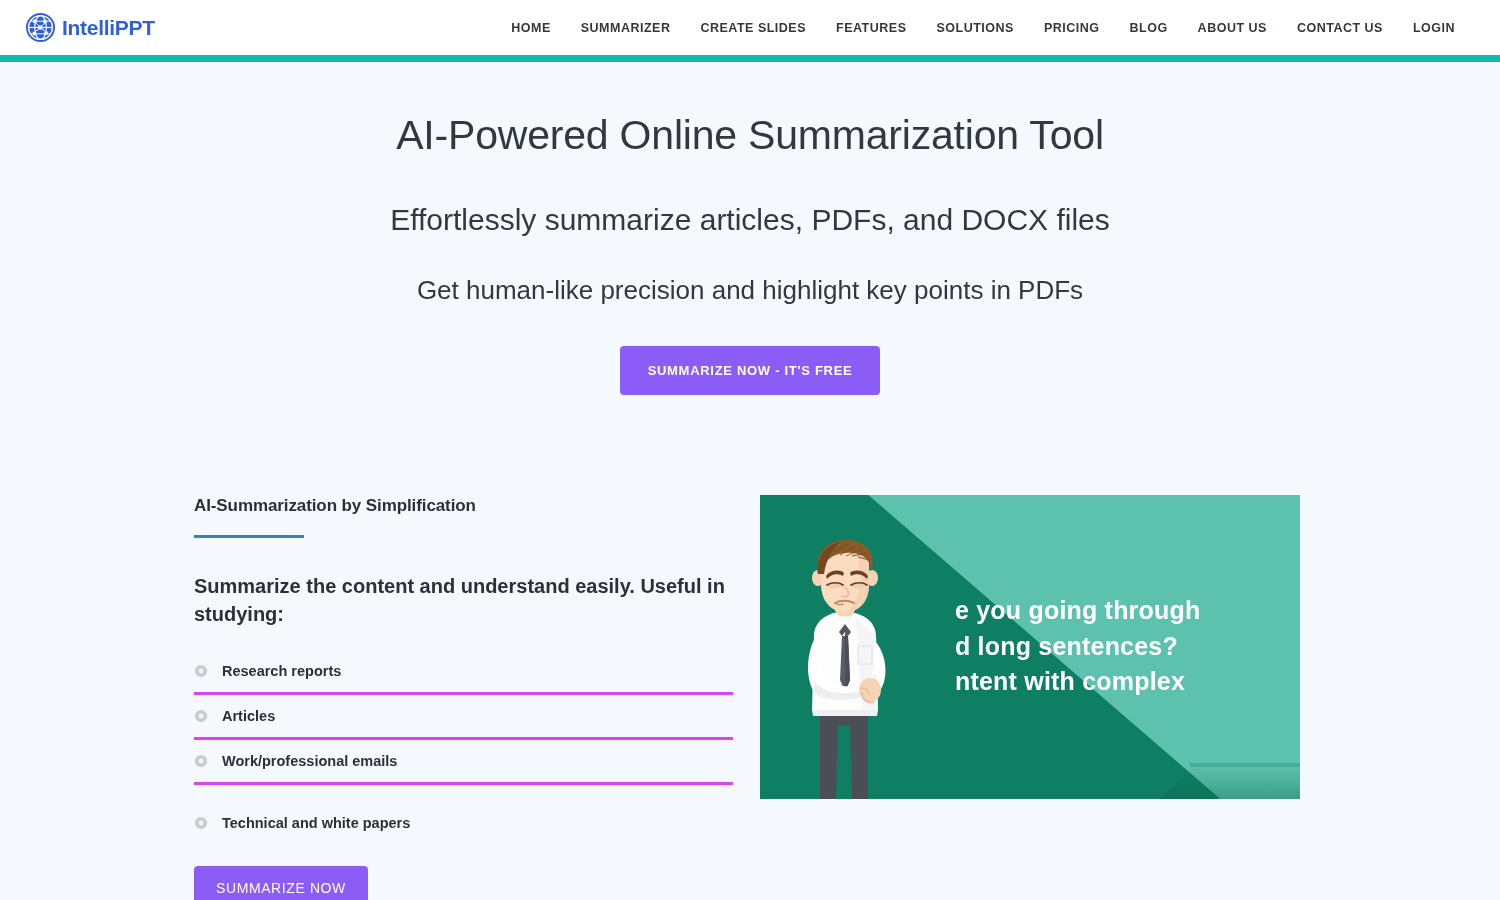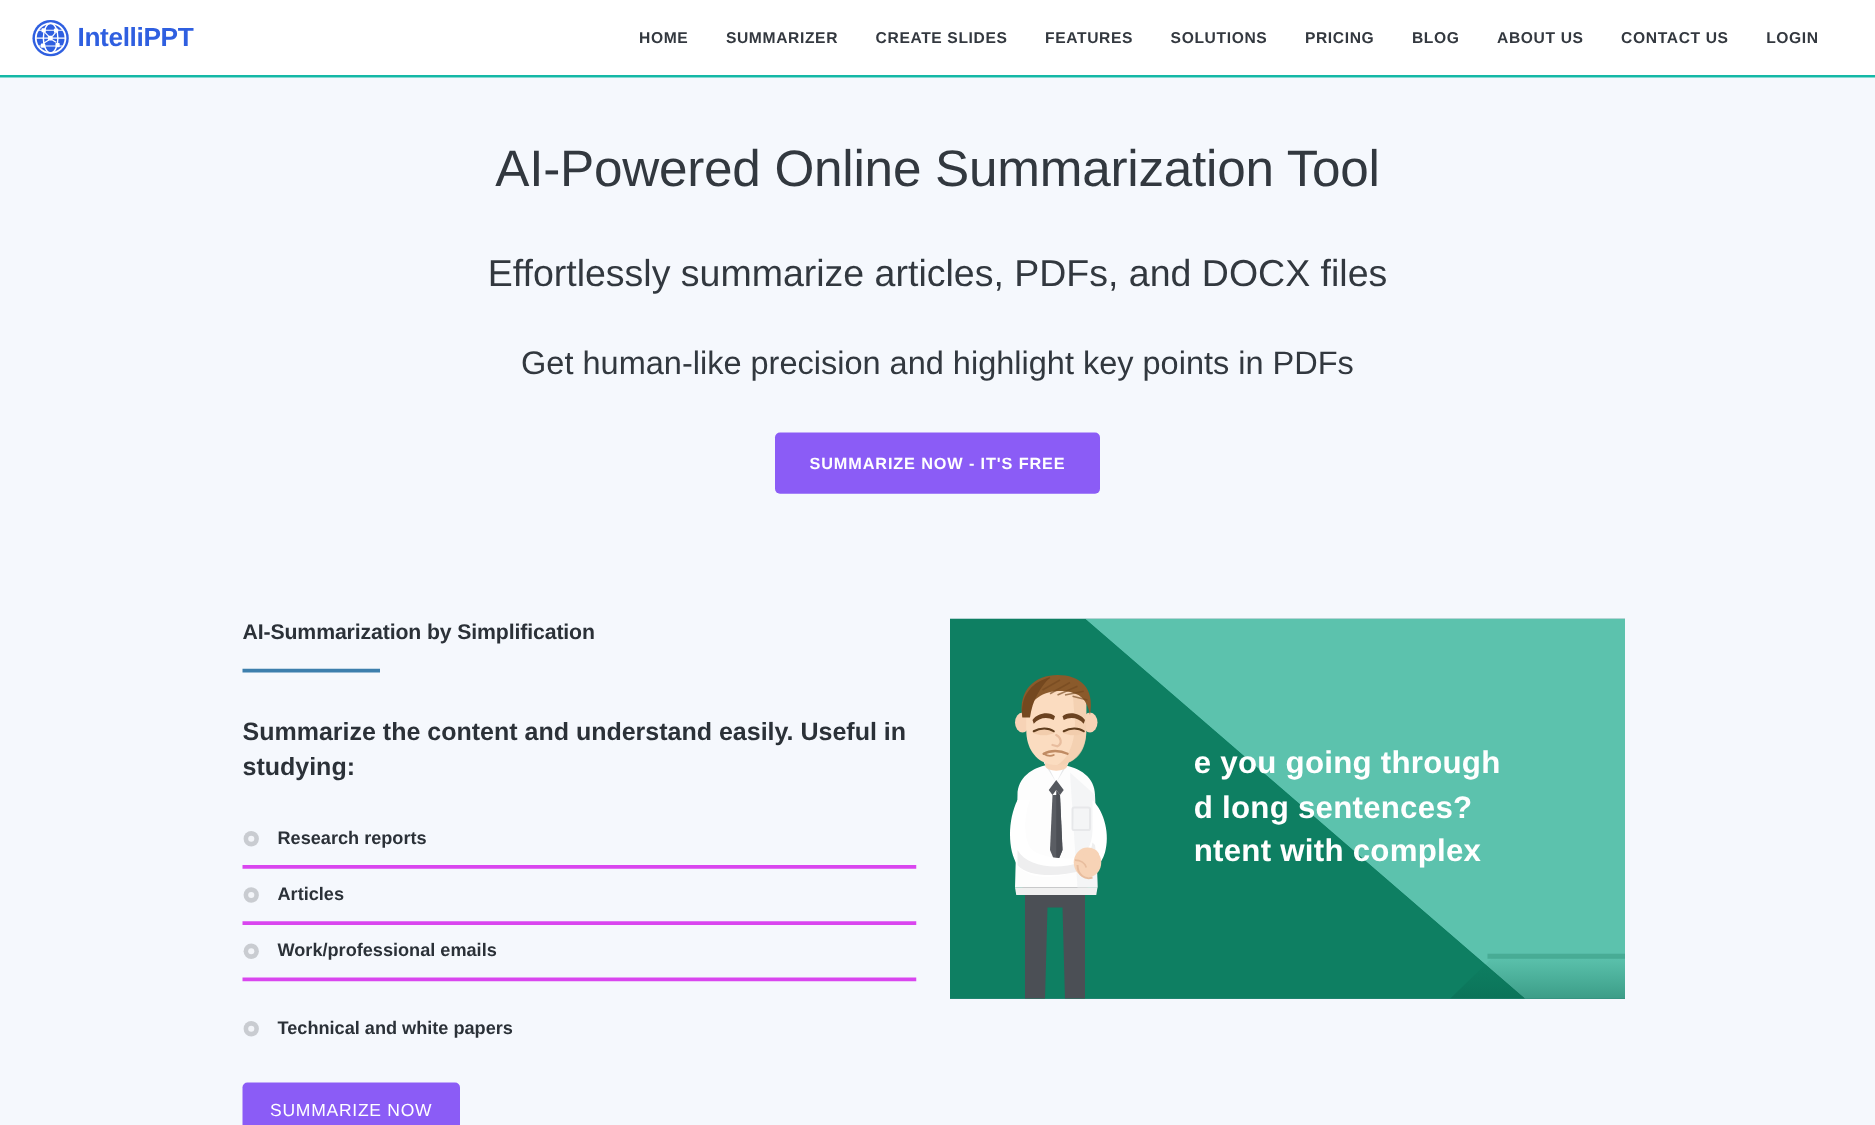--- a/index.html
+++ b/index.html
@@ -14,21 +14,21 @@
     background: #f5f8fd;
     font-family: "Liberation Sans", sans-serif;
     color: #2f3640;
     -webkit-font-smoothing: antialiased;
   }
 
   
   .site-header {
     height: 62px;
     background: #ffffff;
-    border-bottom: 2px solid #14b8a6;
+    border-bottom: 7px solid #14b8a6;
     display: flex;
     align-items: center;
     padding: 0 45px 0 25px;
     position: relative;
   }
 
   .brand {
     display: flex;
     align-items: center;
     gap: 6px;
@@ -203,21 +203,21 @@
   }
 
   
   .feature-media {
     margin-left: 26px;
     width: 540px;
     height: 304px;
     flex: none;
     position: relative;
     overflow: hidden;
-    background: #0f766e;
+    background: #701a75;
     cursor: pointer;
   }
 
   .media-svg {
     position: absolute;
     inset: 0;
     width: 100%;
     height: 100%;
     display: block;
   }

